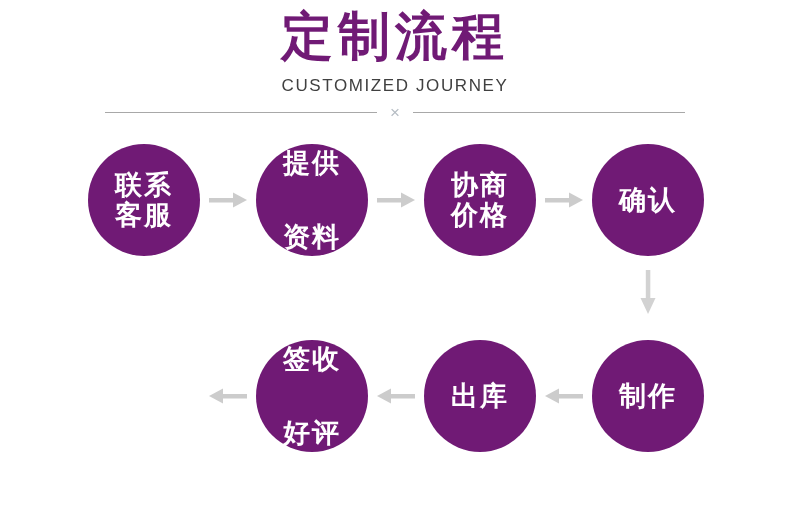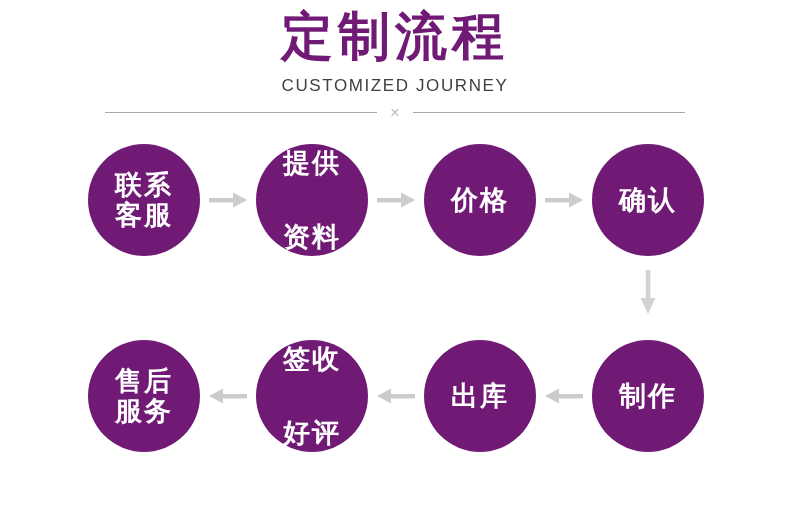--- a/index.html
+++ b/index.html
@@ -112,20 +112,21 @@
     <span>提供</span>
     <span>资料</span>
   </div>
   <div class="arrow a-gap2 a-row1">
     <svg width="38" height="16" viewBox="0 0 38 16">
         <rect x="0" y="6" width="25" height="4.5" fill="#cccccc"></rect>
         <polygon points="24,0.5 38,8 24,15.5" fill="#cccccc"></polygon>
       </svg>
   </div>
   <div class="circle c-col3 r-row1">
+    <span>协商</span>
     <span>价格</span>
   </div>
   <div class="arrow a-gap3 a-row1">
     <svg width="38" height="16" viewBox="0 0 38 16">
         <rect x="0" y="6" width="25" height="4.5" fill="#cccccc"></rect>
         <polygon points="24,0.5 38,8 24,15.5" fill="#cccccc"></polygon>
       </svg>
   </div>
   <div class="circle c-col4 r-row1">
     <span>确认</span>
@@ -159,18 +160,14 @@
   <div class="circle c-col2 r-row2">
     <span>签收</span>
     <span>好评</span>
   </div>
   <div class="arrow a-gap1 a-row2">
     <svg width="38" height="16" viewBox="0 0 38 16">
         <polygon points="14,0.5 0,8 14,15.5" fill="#cccccc"></polygon>
         <rect x="13" y="6" width="25" height="4.5" fill="#cccccc"></rect>
       </svg>
   </div>
-  <div class="circle c-col1 r-row2">
-    <span>售后</span>
-    <span>服务</span>
-  </div>
 
 </div>
 
 </body></html>

